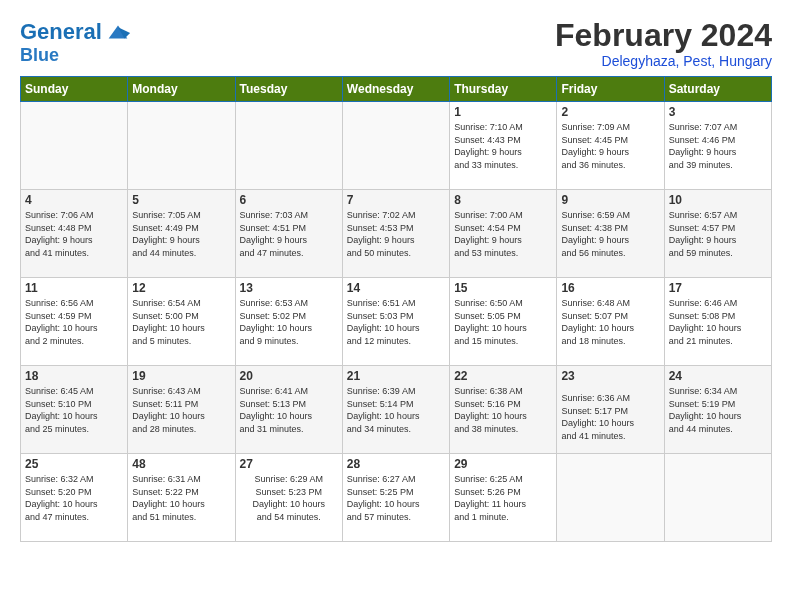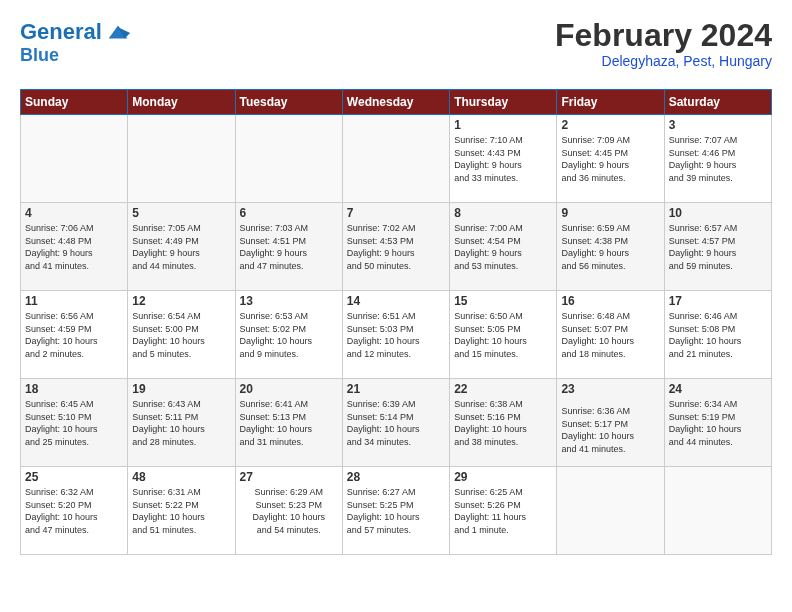--- a/index.html
+++ b/index.html
@@ -11,21 +11,21 @@
       overflow: hidden;
     }
     .page {
       width: 792px;
       padding: 18px 20px 10px 20px;
     }
     .header-area {
       display: flex;
       justify-content: space-between;
       align-items: flex-start;
-      margin-bottom: 20px;
+      margin-bottom: 7px;
     }
     .logo {
       display: flex;
       align-items: center;
     }
     .logo-text {
       font-size: 22px;
       font-weight: bold;
       color: #333;
       line-height: 1.1;
@@ -50,21 +50,21 @@
     .calendar-subtitle {
       font-size: 14px;
       color: #1d4ed8;
     }
     table {
       width: 100%;
       border-collapse: collapse;
       table-layout: fixed;
     }
     thead th {
-      background-color: #7f1d1d;
+      background-color: #4d7c0f;
       color: #fff;
       font-size: 12px;
       font-weight: bold;
       padding: 5px 4px;
       text-align: left;
       border: 1px solid #1a6fb5;
     }
     tbody td {
       border: 1px solid #ccc;
       vertical-align: top;

